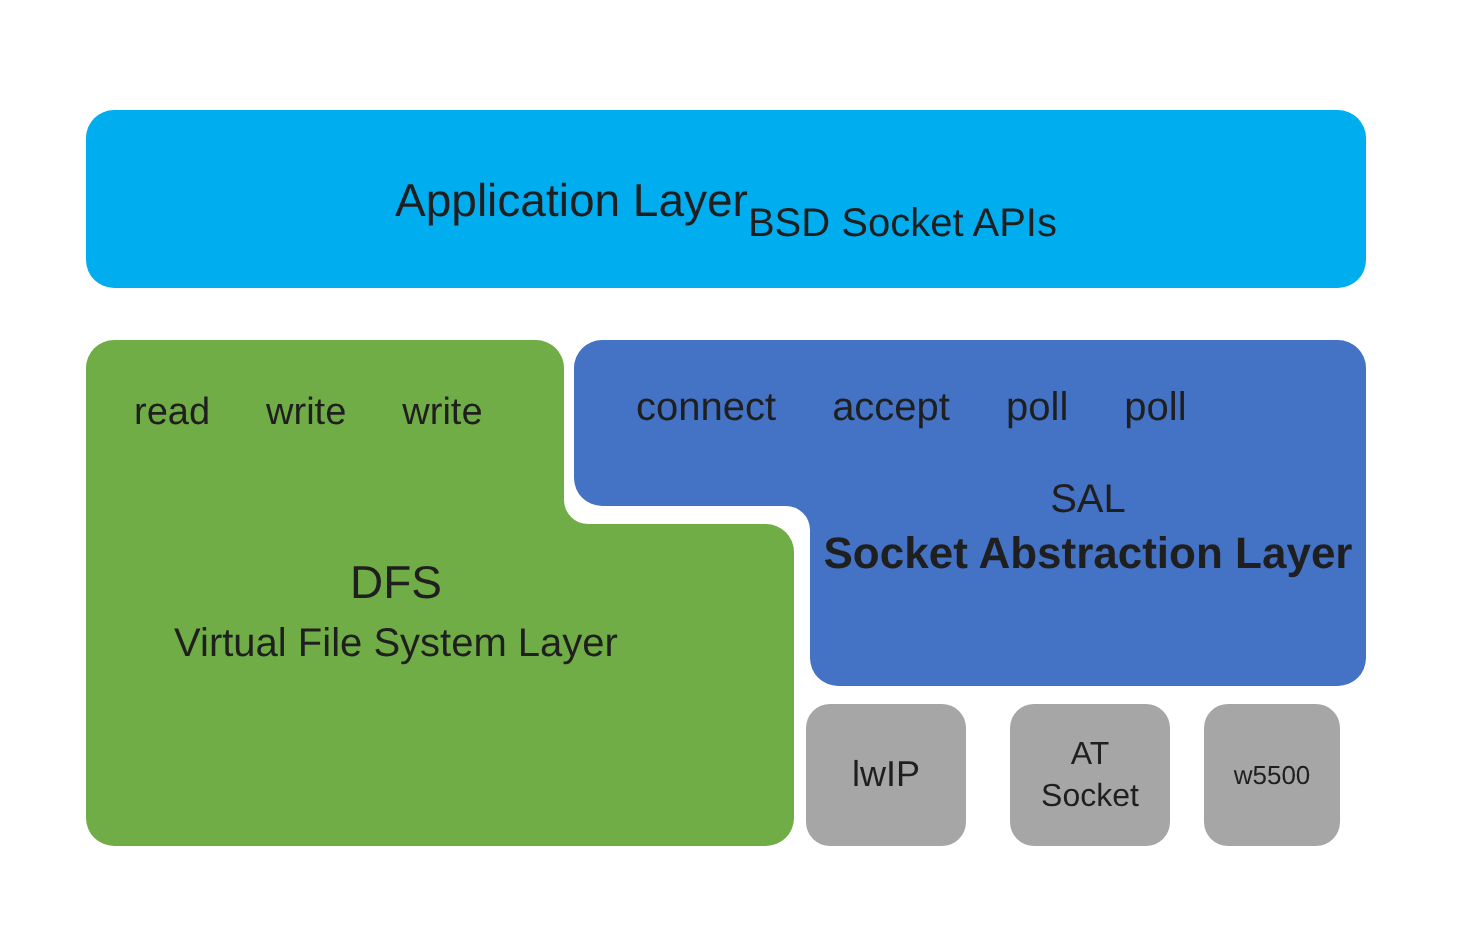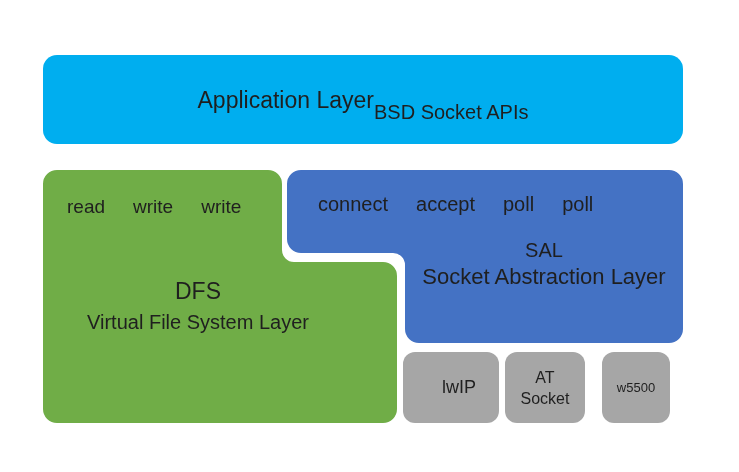--- a/index.html
+++ b/index.html
@@ -45,32 +45,32 @@
   #sal-calls {
     left: 318px; top: 192px;
     display: flex; gap: 28px;
     font-size: 20px; line-height: 24px;
   }
   #sal-block {
     left: 405px; top: 236px; width: 278px;
     text-align: center;
   }
   #sal-acronym { font-size: 20px; line-height: 28px; }
-  #sal-name    { font-size: 22px; line-height: 26px; }
+  #sal-name    { font-size: 22px; line-height: 26px; font-weight: bold; }
 
   
   .driver {
     top: 352px; height: 71px;
     background: #A6A6A6;
     border-radius: 12px;
     display: flex; flex-direction: column;
     align-items: center; justify-content: center;
     text-align: center;
   }
-  #driver-lwip   { left: 403px; width: 80px; font-size: 18px; padding-left: 16px; }
+  #driver-lwip   { left: 403px; width: 80px; font-size: 18px; }
   #driver-atsock { left: 505px; width: 80px; font-size: 16px; line-height: 21px; }
   #driver-w5500  { left: 602px; width: 68px; font-size: 13px; }
 </style>
 </head>
 <body>
 
 <div id="canvas">
 
   <div id="app-layer" class="abs">
     <div id="app-title">Application Layer</div>

